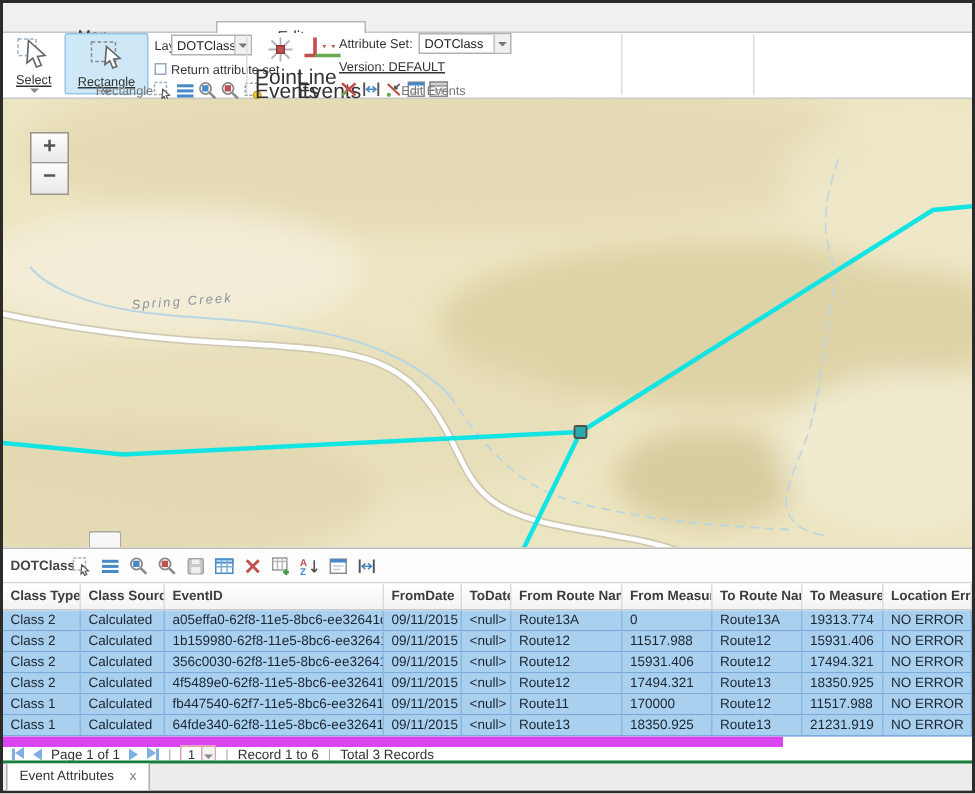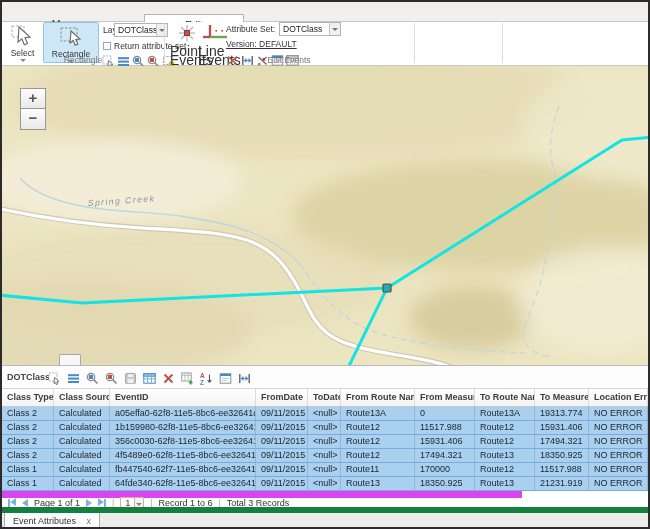--- a/index.html
+++ b/index.html
@@ -10,21 +10,21 @@
   .tabbar { position:absolute; left:0; top:0; width:646px; height:20px; background:#f1f0ee; border-bottom:1px solid #c6c6c6; }
   .rtab { position:absolute; top:12px; height:20px; line-height:20px; padding:0 14px; font-size:10.5px; color:#333; text-align:center; cursor:default; }
   .rtab.active { background:#fff; border:1px solid #b5b5b5; border-bottom:none; height:21px; color:#222; }
 
   
   .ribbon { position:absolute; left:0; top:20px; width:646px; height:44px; background:#fff; border-bottom:1px solid #c9c9c9; }
   .rsep { position:absolute; top:1px; bottom:2px; width:1px; background:#dcdcdc; }
   .group-label { position:absolute; bottom:0; font-size:8.5px; color:#777; text-align:center; }
   .bigbtn { position:absolute; top:0; height:41px; text-align:center; font-size:8.5px; color:#333; padding-top:2px; }
   .bigbtn.sel { background:#cfe8f8; border:1px solid #94c5e8; border-radius:2px; }
-  .bigbtn .cap { display:block; margin-top:0px; }
+  .bigbtn .cap { display:block; margin-top:0px;text-decoration:underline; }
   .minicaret { display:block; margin:1px auto 0; width:0; height:0; border-left:3px solid transparent; border-right:3px solid transparent; border-top:3px solid #888; }
   .rlabel { position:absolute; font-size:8.5px; color:#333; white-space:nowrap; }
   .dropdown { position:absolute; height:14px; background:#fff; border:1px solid #b2b2b2; font-size:8.5px; color:#222; }
   .dropdown .val { position:absolute; left:3px; top:1px; line-height:11px; white-space:nowrap; }
   .dropdown .dd-caret { position:absolute; right:0; top:0; bottom:0; width:11px; background:#f0f0f0; border-left:1px solid #c4c4c4; text-align:center; }
   .dropdown .dd-caret span { display:inline-block; margin-top:4px; width:0; height:0; border-left:3px solid transparent; border-right:3px solid transparent; border-top:3px solid #777; }
   .checkrow { position:absolute; font-size:8.5px; color:#333; }
   .checkbox { display:inline-block; width:8px; height:8px; background:#fff; border:1px solid #93a9c0; vertical-align:-1px; margin-right:3px; }
   .iconstrip { position:absolute; display:flex; gap:2px; }
   .iconstrip .icon { width:13px; height:13px; display:inline-block; }
@@ -58,21 +58,21 @@
   .tri-l { border-top:4px solid transparent; border-bottom:4px solid transparent; border-right:6px solid #7fb0e0; }
   .tri-r { border-top:4px solid transparent; border-bottom:4px solid transparent; border-left:6px solid #7fb0e0; }
   .bar { display:inline-block; width:2px; height:8px; background:#7fb0e0; vertical-align:middle; }
   .pg-sep { color:#aaa; }
   .pg-combo { display:inline-flex; height:12px; border:1px solid #dda5a5; background:#fff; align-items:stretch; cursor:pointer; }
   .pg-combo .num { padding:0 4px; line-height:10px; font-size:8.5px; color:#333; }
   .pg-combo .cc { width:9px; background:#f3f3f3; border-left:1px solid #dda5a5; text-align:center; }
   .pg-combo .cc i { display:inline-block; margin-top:3px; width:0; height:0; border-left:3px solid transparent; border-right:3px solid transparent; border-top:3px solid #888; }
 
   
-  .bottombar { position:absolute; left:0; top:505px; width:646px; height:20px; background:#ececea; border-top:6px solid #15803d; }
+  .bottombar { position:absolute; left:0; top:505px; width:646px; height:20px; background:#ececea; border-top:2px solid #15803d; }
   .btab { position:absolute; left:2px; top:0px; height:19px; background:#fff; border:1px solid #adadad; border-top:none; font-size:9px; color:#333; line-height:17px; padding:0 8px; cursor:pointer; }
   .btab .x { margin-left:8px; color:#777; font-size:9px; cursor:pointer; }
 </style>
 </head>
 <body>
 
 <div id="app">
 
   <div class="tabbar">
     <div class="rtab" style="left:14px;width:92px;">Map</div>

